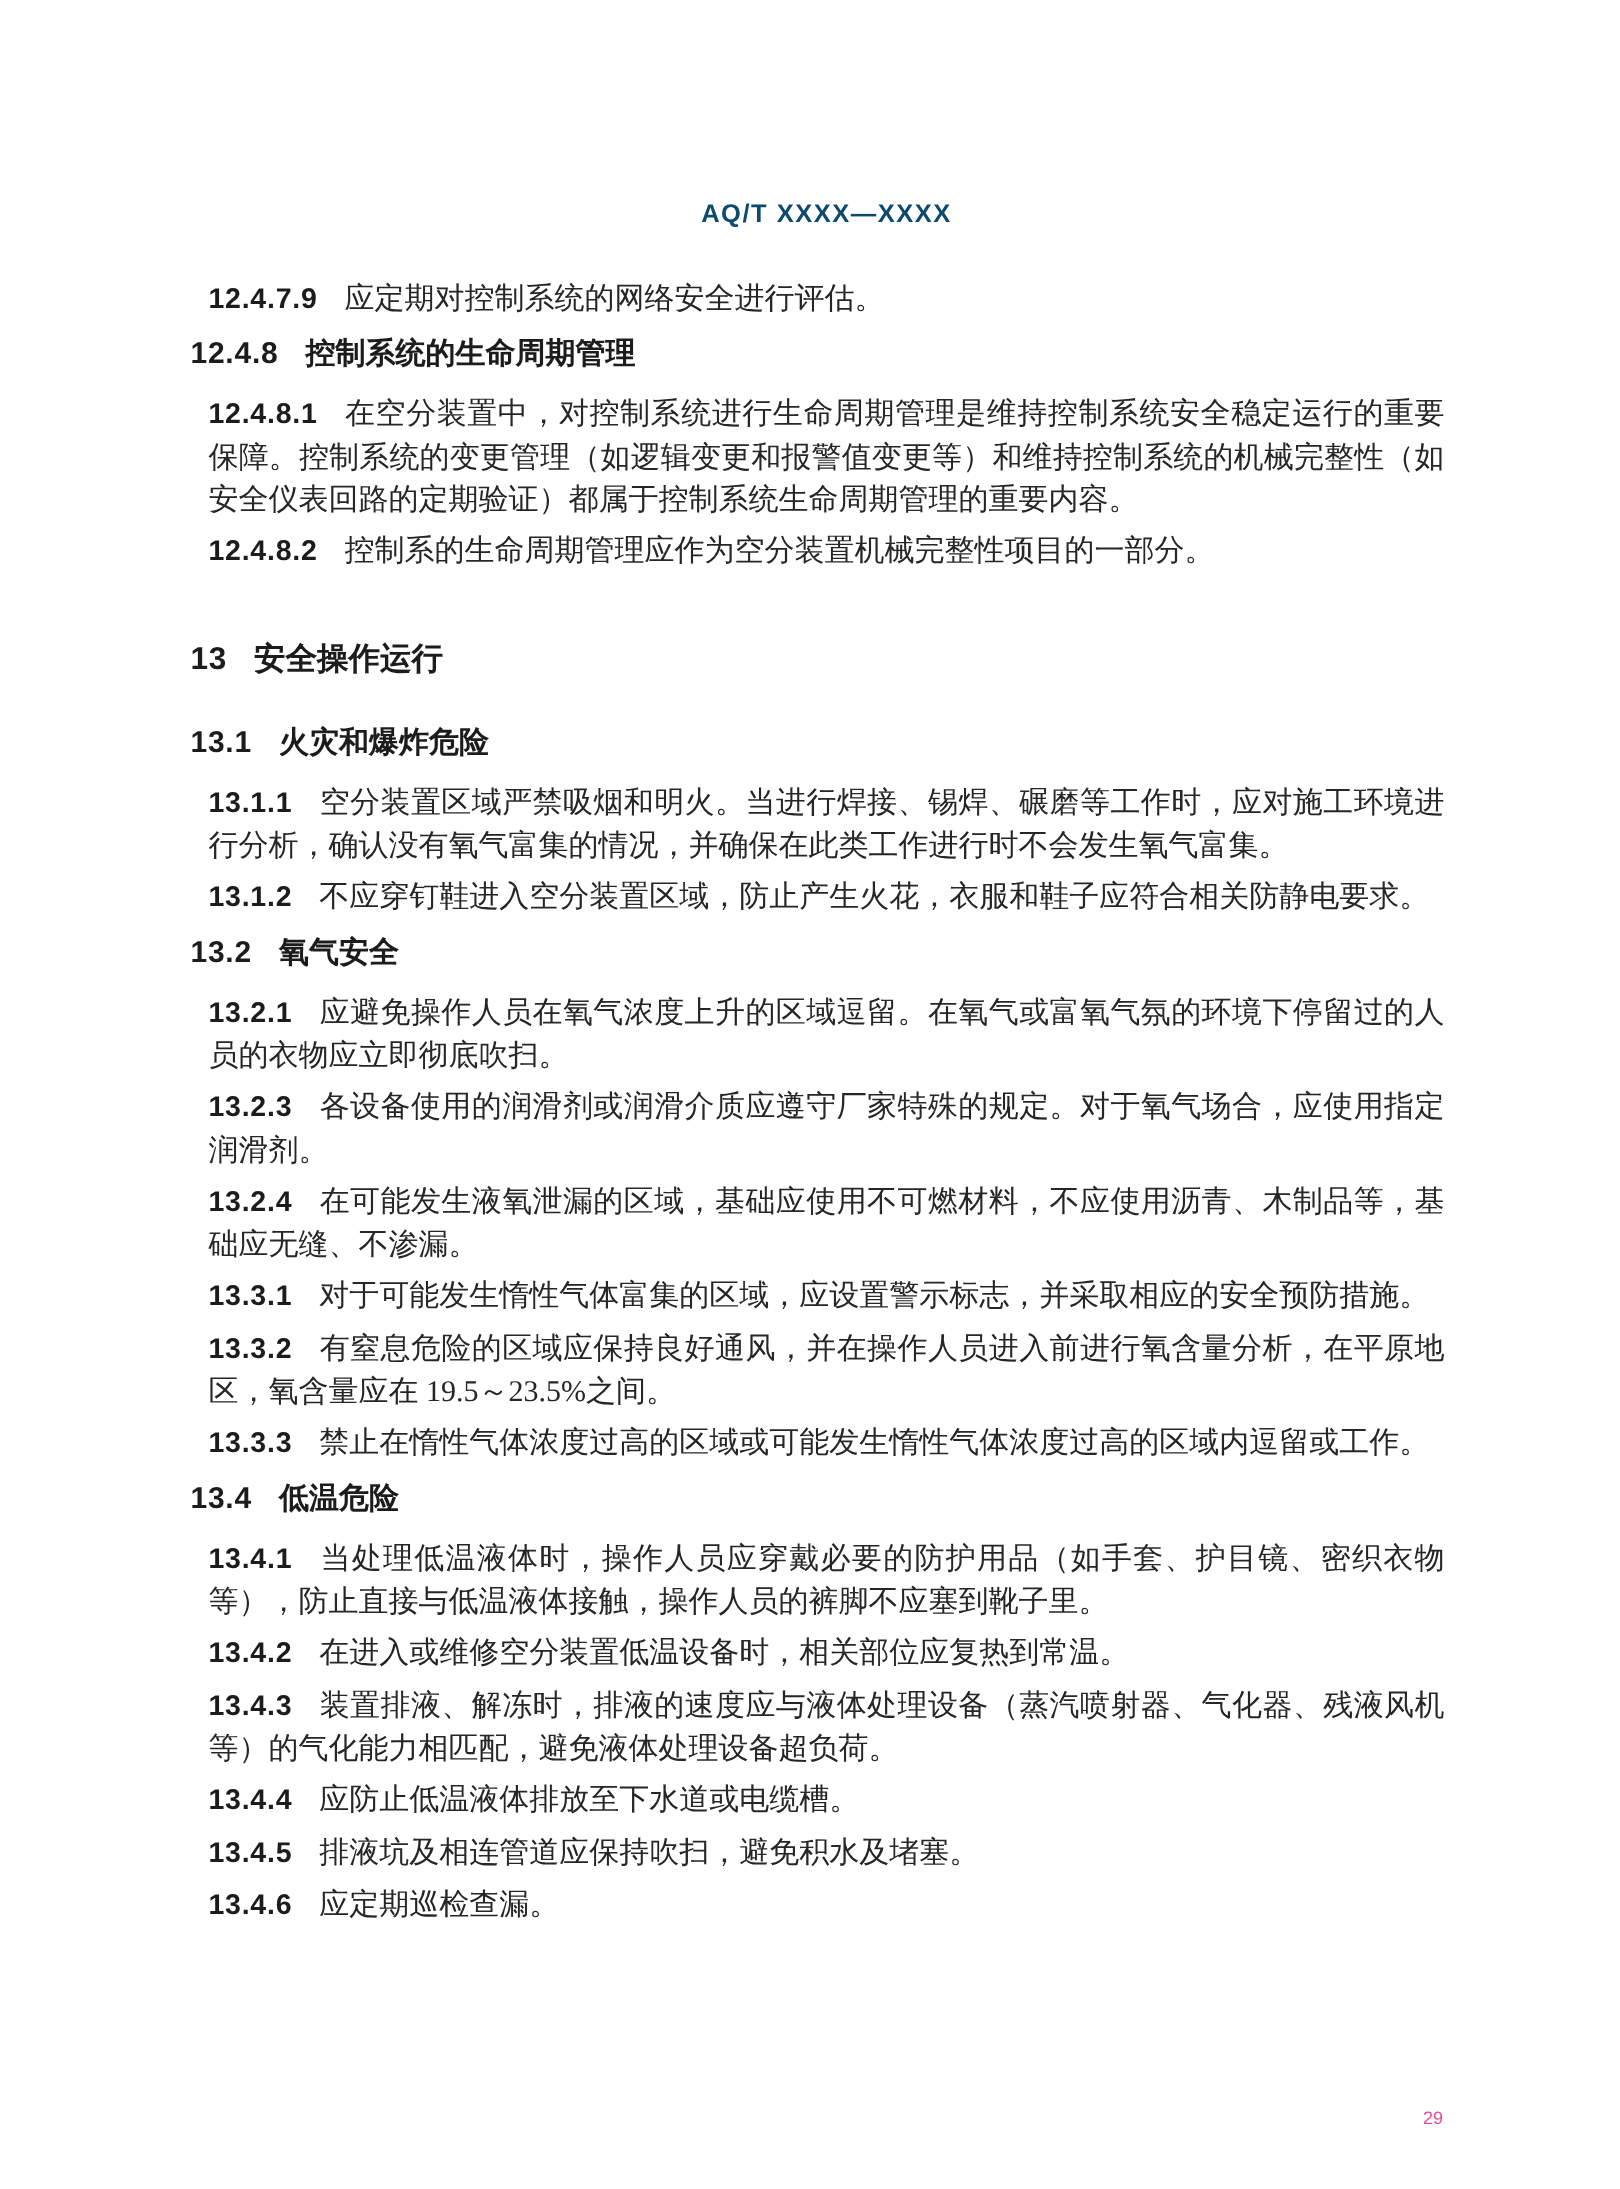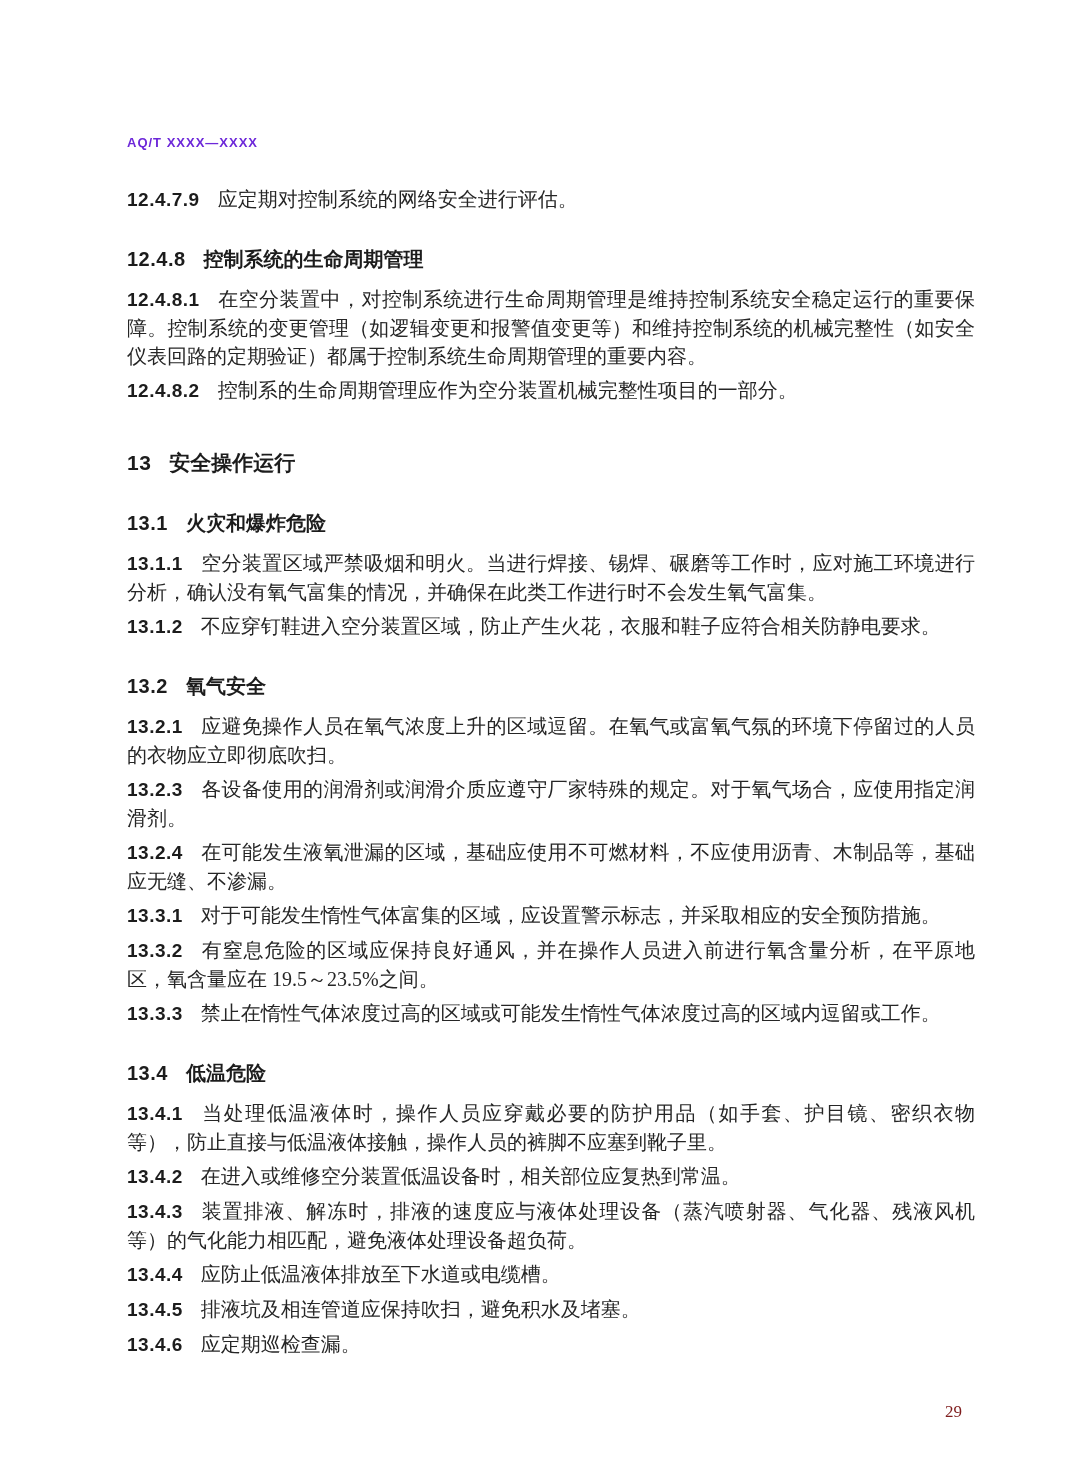--- a/index.html
+++ b/index.html
@@ -8,70 +8,70 @@
     width: 1080px;
     height: 1459px;
     background: #ffffff;
     box-sizing: border-box;
     padding: 133px 105px 0 127px;
     font-family: "Liberation Serif", "DejaVu Serif", serif;
     color: #222222;
     overflow: hidden;
   }
   .page-header {
-    text-align: left;
+    text-align: center;
     font-family: "Liberation Sans", "DejaVu Sans", sans-serif;
     font-weight: 700;
-    font-size: 13px;
+    font-size: 17px;
     line-height: 20px;
     letter-spacing: 1px;
-    color: #6d28d9;
+    color: #0c4a6e;
   }
   .content { padding-top: 26px; }
   .content p.clause {
-    margin: 6px 0;
+    margin: 6px 12px;
     font-size: 20px;
     line-height: 28px;
     text-align: justify;
     color: #262626;
   }
   .content .num {
     font-family: "Liberation Sans", "DejaVu Sans", sans-serif;
     font-weight: 700;
     font-size: 19px;
     letter-spacing: 0.5px;
     margin-right: 18px;
     color: #1c1c1c;
     white-space: nowrap;
   }
   .content h2.sub {
-    margin: 31px 0 12px;
+    margin: 8px 0 12px;
     font-family: "Liberation Sans", "DejaVu Sans", sans-serif;
     font-weight: 700;
     font-size: 20px;
     line-height: 28px;
     color: #1c1c1c;
   }
   .content h1.chap {
     margin: 43px 0 26px;
     font-family: "Liberation Sans", "DejaVu Sans", sans-serif;
     font-weight: 700;
     font-size: 21px;
     line-height: 30px;
     color: #1c1c1c;
   }
   .content h1.chap .num, .content h2.sub .num { font-size: inherit; }
   .page-footer {
     position: absolute;
     top: 1402px;
     right: 118px;
-    font-family: Liberation Serif, serif;
-    font-size: 17px;
+    font-family: Liberation Sans, sans-serif;
+    font-size: 12px;
     line-height: 20px;
-    color: #7f1d1d;
+    color: #ec4899;
   }
 </style>
 </head>
 <body>
 
 <div class="page">
   <div class="page-header">
     <span>AQ/T XXXX—XXXX</span>
   </div>
   <div class="content" id="doc-content">

